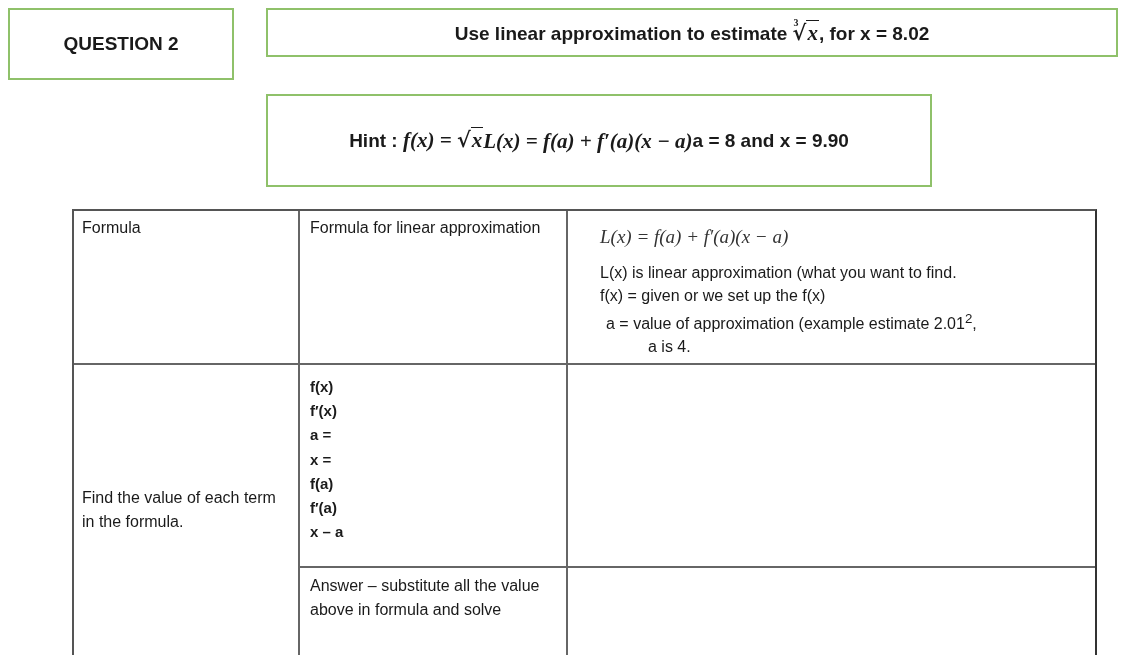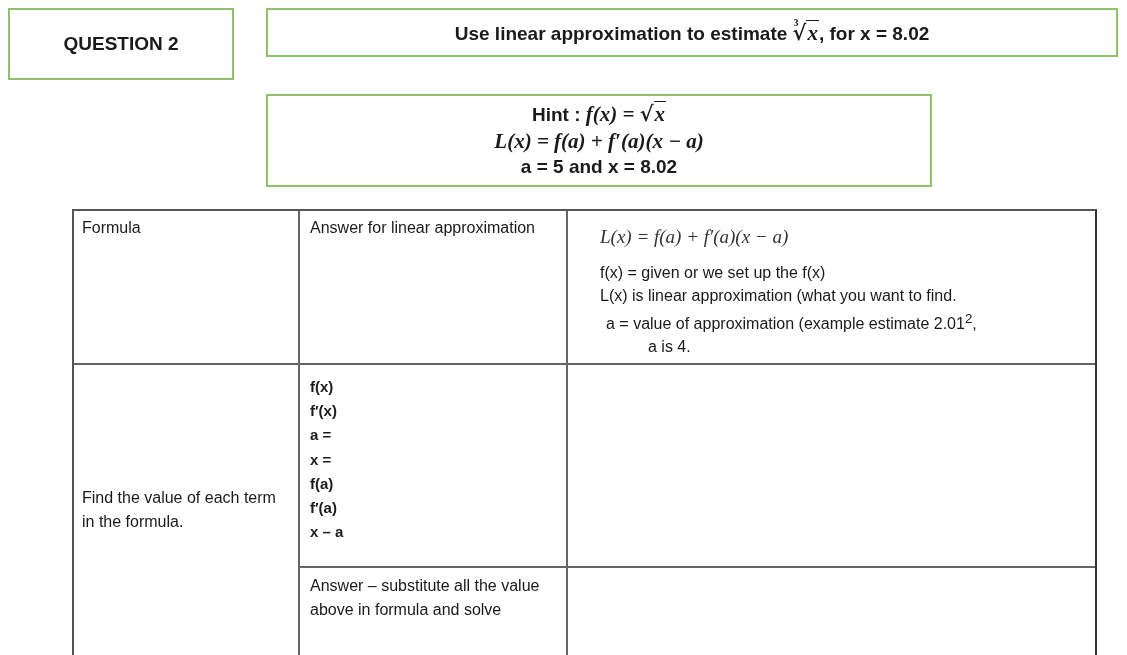--- a/index.html
+++ b/index.html
@@ -7,21 +7,21 @@
       width: 1127px; height: 655px; background: #ffffff; overflow: hidden;
       font-family: "Liberation Sans", "DejaVu Sans", sans-serif;
       color: #1a1a1a; position: relative;
     }
     .gbox {
       position: absolute; border: 2px solid #8fc16a; background: #fff;
       display: flex; align-items: center; justify-content: center; text-align: center; font-weight: bold;
     }
     #qbox { left: 8px; top: 8px; width: 226px; height: 72px; font-size: 19px; }
     #titlebox { left: 266px; top: 8px; width: 852px; height: 49px; font-size: 19px; }
-    #hintbox { left: 266px; top: 94px; width: 666px; height: 93px; flex-direction: column; font-size: 19px; line-height: 26px; }
+    #hintbox { left: 266px; top: 94px; width: 666px; height: 93px; flex-direction: row; font-size: 19px; line-height: 26px; }
     .math { font-family: "Liberation Serif", "DejaVu Serif", serif; font-style: italic; font-size: 21px; }
     .rad { position: relative; display: inline-block; }
     .rad .idx { position: absolute; left: 1px; top: -3px; font-size: 10px; font-style: normal; }
     .rad .sym { font-style: normal; font-family: "DejaVu Serif", serif; }
     .rad .rad-body { border-top: 1.5px solid #1a1a1a; padding: 0 1px; }
 
     #table {
       position: absolute; left: 72px; top: 209px; width: 1025px; height: 446px;
       border-left: 2px solid #555; border-right: 2px solid #333; border-top: 2px solid #555; padding-left: 36px;
     }
@@ -53,36 +53,36 @@
   <span>
     <span>Use linear approximation to estimate </span><span class="rad math"><span class="idx">3</span><span class="sym">√</span><span class="rad-body">x</span></span><span>, for x = 8.02</span>
   </span>
 </div>
 
 <div id="hintbox" class="gbox">
   <div>
     <span>Hint : </span><span class="math">f(x) = </span><span class="rad math"><span class="sym">√</span><span class="rad-body">x</span></span>
   </div>
   <div class="math">L(x) = f(a) + f′(a)(x − a)</div>
-  <div>a = 5  and  x = 8.02</div>
+  <div>a = 8  and  x = 9.90</div>
 </div>
 
 <div id="table">
 
   <div class="vline" style="left:224px; top:0; height:446px;"></div>
   <div class="vline" style="left:492px; top:0; height:446px;"></div>
   <div class="hline" style="left:0; top:152px; width:1021px;"></div>
   <div class="hline" style="left:226px; top:355px; width:795px;"></div>
 
   <div id="c-formula" class="cell">Formula</div>
-  <div id="c-formula-for" class="cell">Answer for linear approximation</div>
+  <div id="c-formula-for" class="cell">Formula for linear approximation</div>
   <div id="c-formula-desc" class="cell">
     <div class="formula-serif">L(x) = f(a) + f′(a)(x − a)</div>
+    <div class="desc-line">L(x) is linear approximation (what you want to find.</div>
     <div class="desc-line">f(x)  = given or we set up the f(x)</div>
-    <div class="desc-line">L(x) is linear approximation (what you want to find.</div>
     <div class="desc-line indent1"><span> a  = value of approximation (example estimate 2.01</span><sup>2</sup><span>,</span></div>
     <div class="desc-line indent2">a is 4.</div>
   </div>
 
   <div id="c-find" class="cell">Find the value of each term in the formula.</div>
   <div id="c-terms" class="cell">
     <div class="term">f(x)</div>
     <div class="term">f′(x)</div>
     <div class="term">a =</div>
     <div class="term">x =</div>

